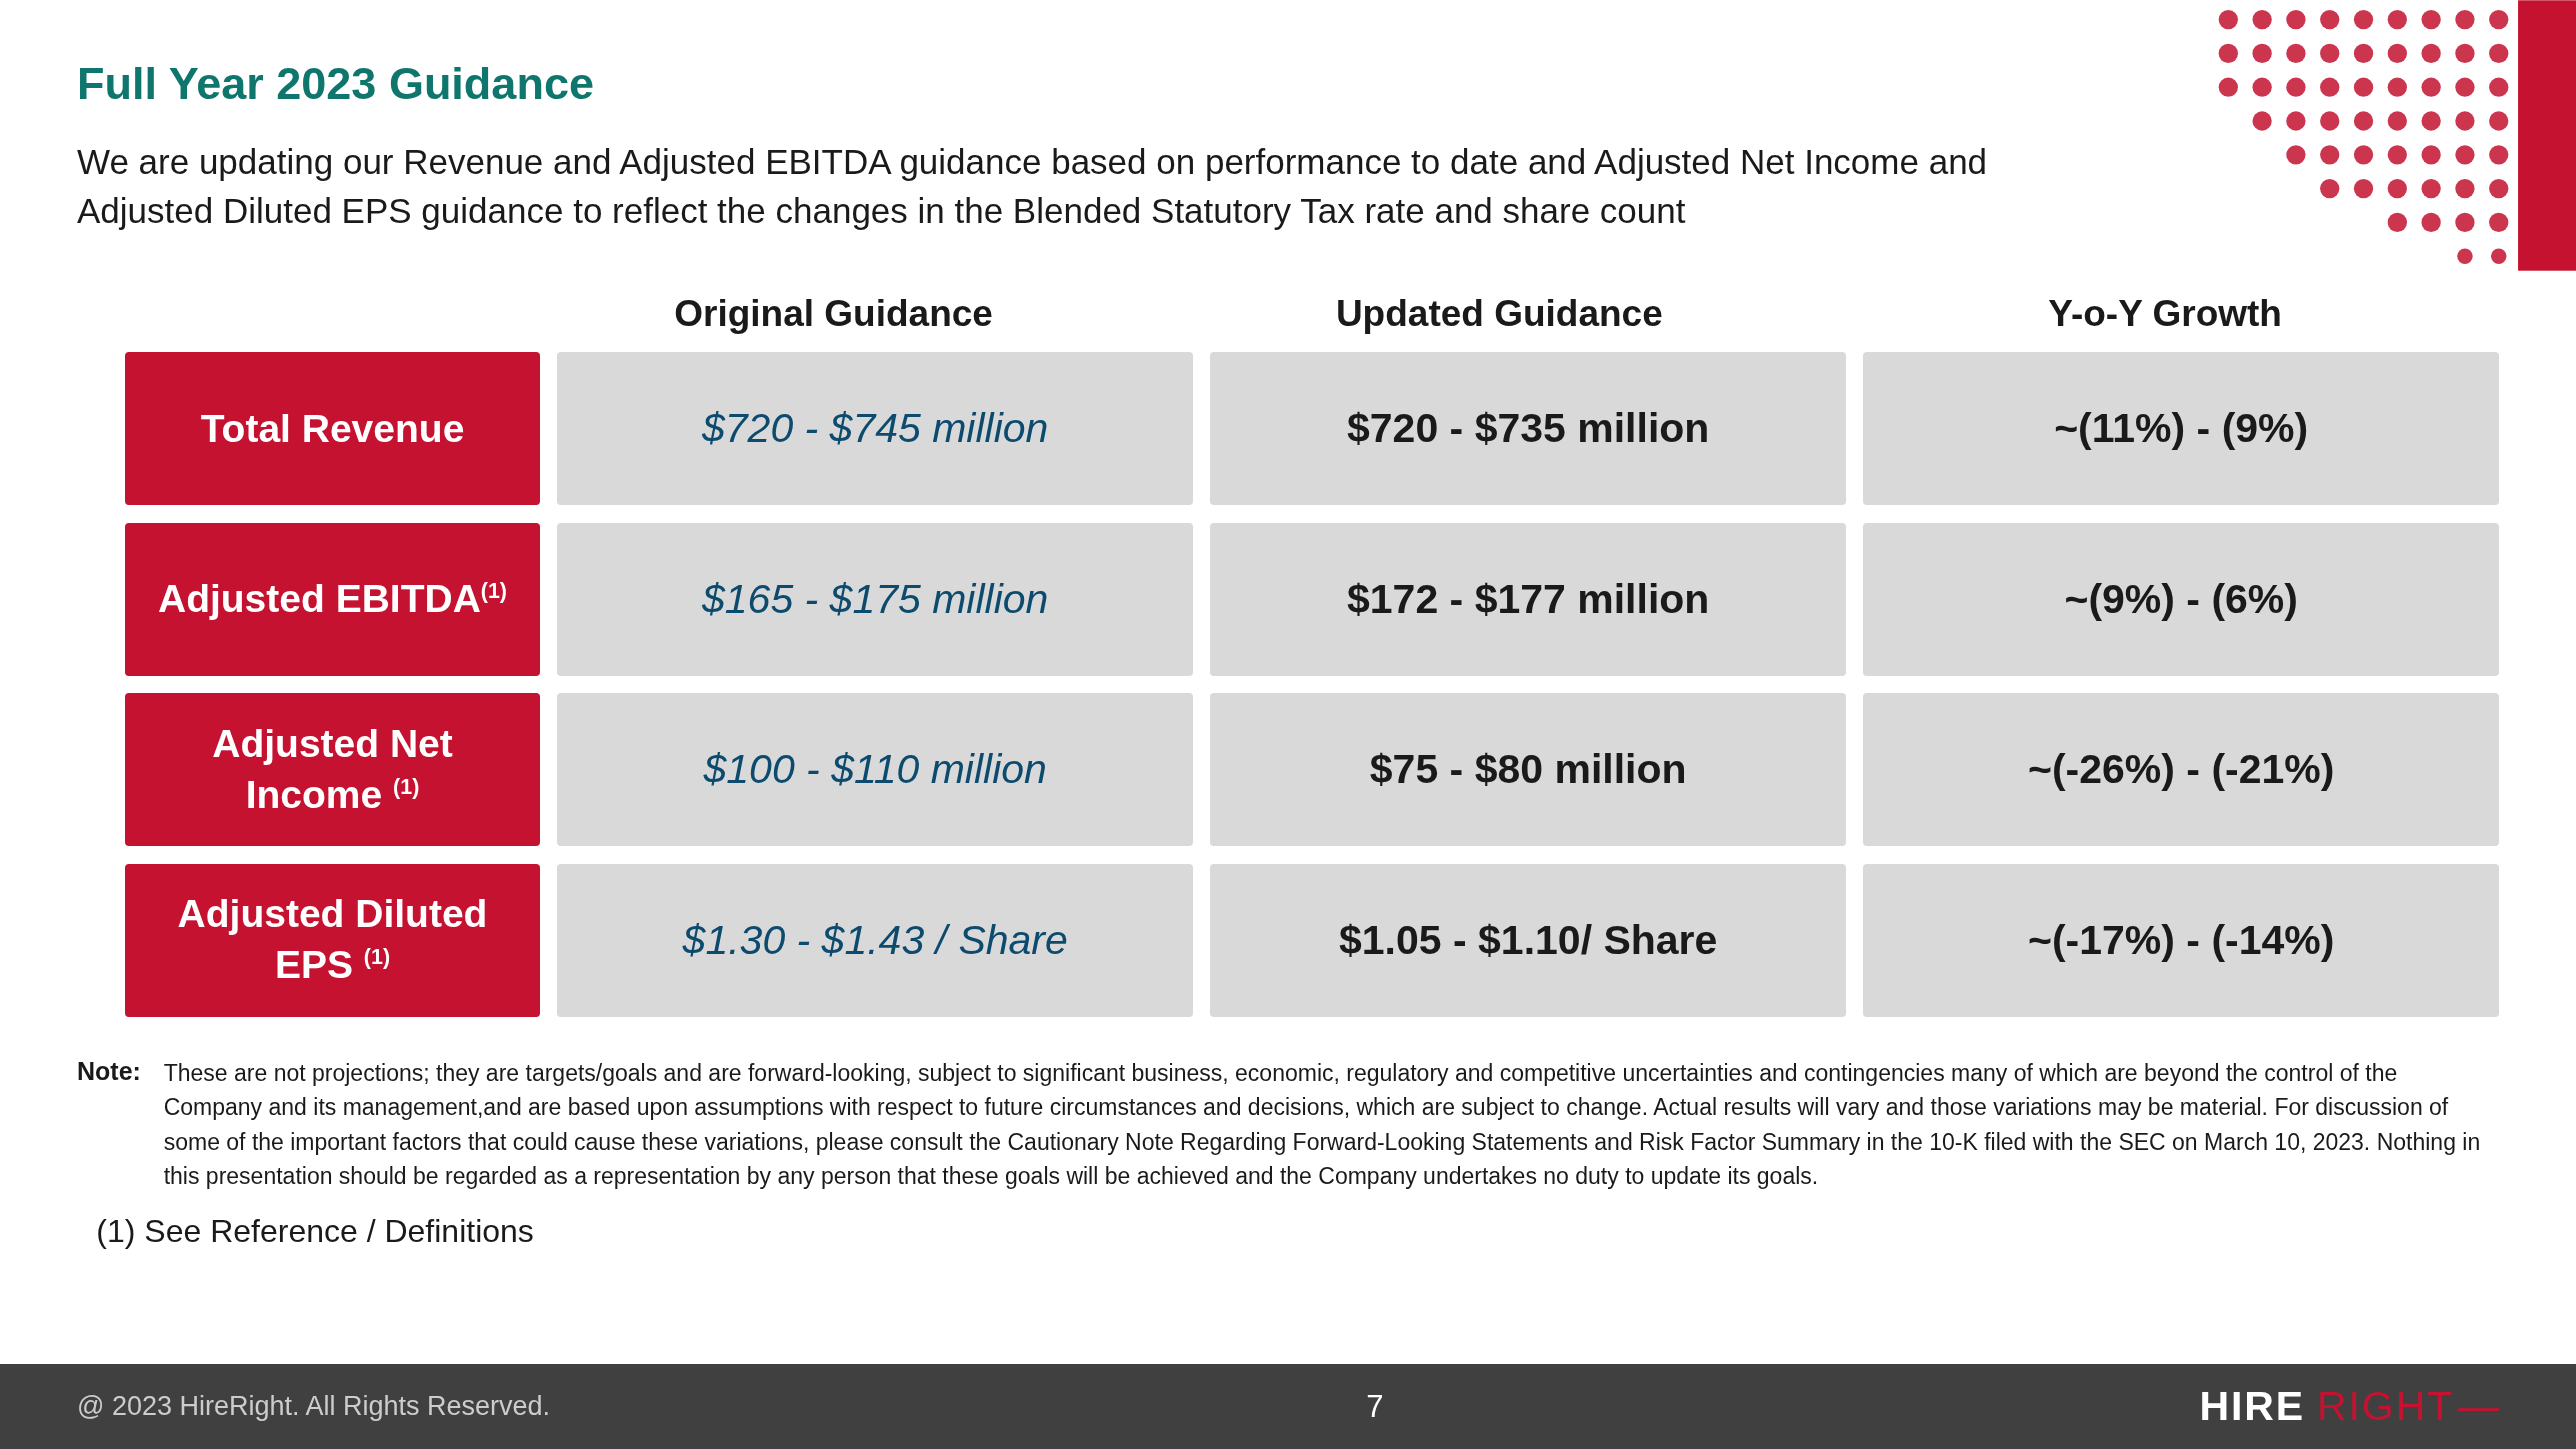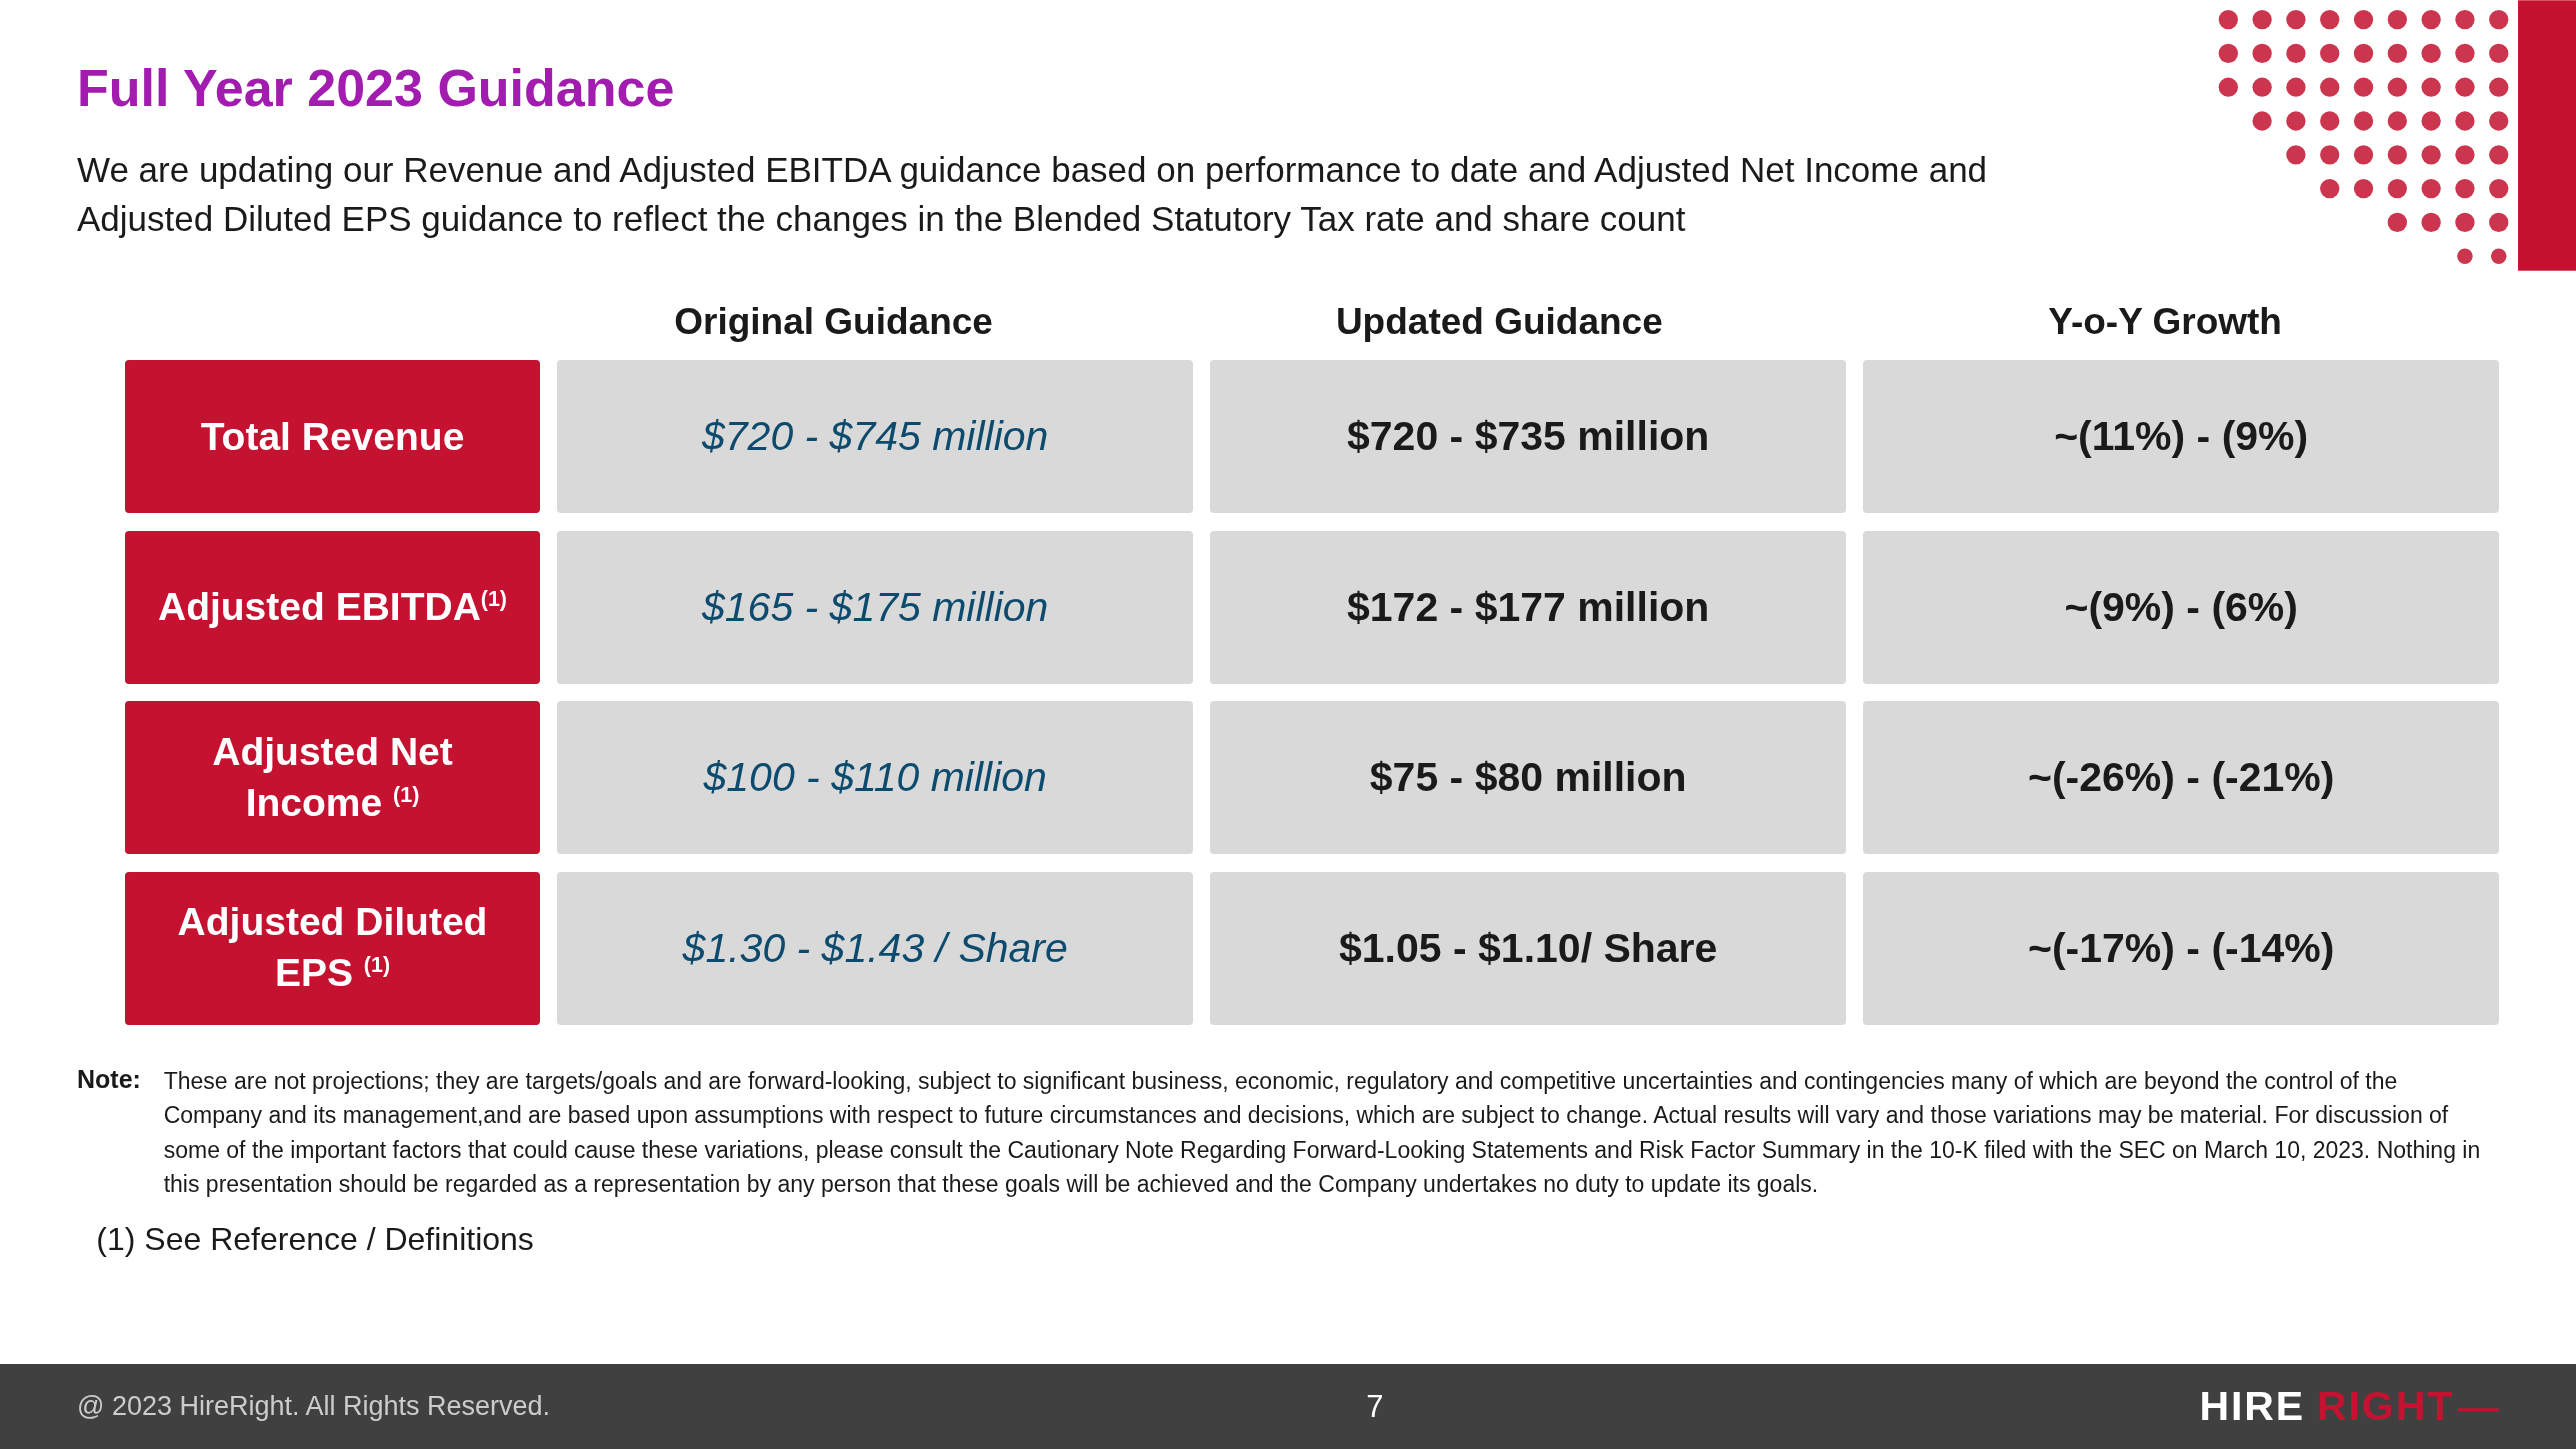--- a/index.html
+++ b/index.html
@@ -13,23 +13,23 @@
     }
 
     .main-container {
       width: 100%;
       height: 100%;
       padding: 58px 77px 39px 77px;
       position: relative;
     }
 
     .page-title {
-      font-size: 52px;
-      font-weight: 700;
-      color: #a21caf;
+      font-size: 45px;
+      font-weight: 700;
+      color: #0f766e;
       margin-bottom: 27px;
     }
 
     .subtitle {
       font-size: 35px;
       color: #1a1a1a;
       line-height: 1.4;
       margin-bottom: 58px;
       max-width: 2029px;
     }
@@ -173,21 +173,21 @@
 
     .logo-hire {
       font-size: 41px;
       font-weight: 700;
       color: #ffffff;
       letter-spacing: 1.9px;
     }
 
     .logo-right {
       font-size: 41px;
-      font-weight: 700;
+      font-weight: 400;
       color: #c41230;
       letter-spacing: 1.9px;
     }
 
     .logo-bracket {
       font-size: 41px;
       color: #c41230;
       font-weight: 300;
       margin-left: 3.9px;
     }

